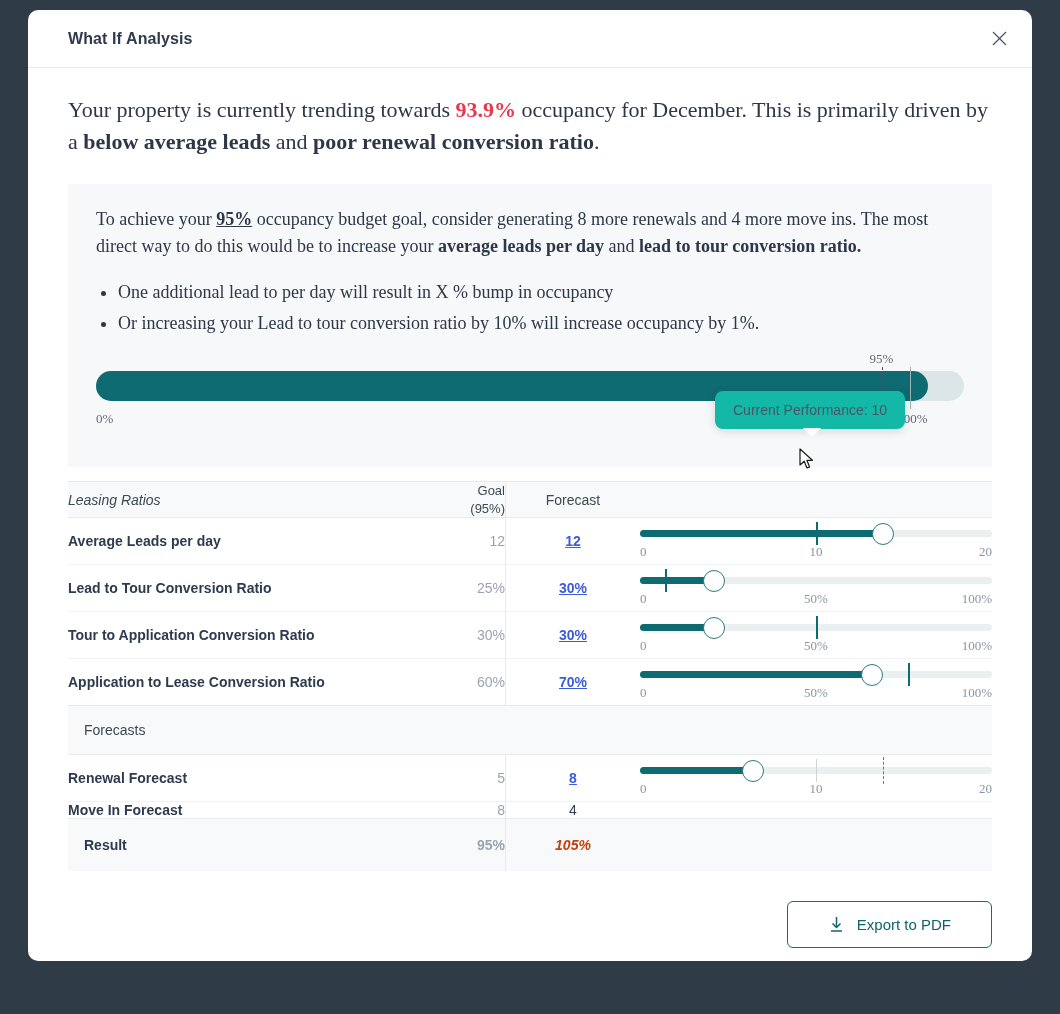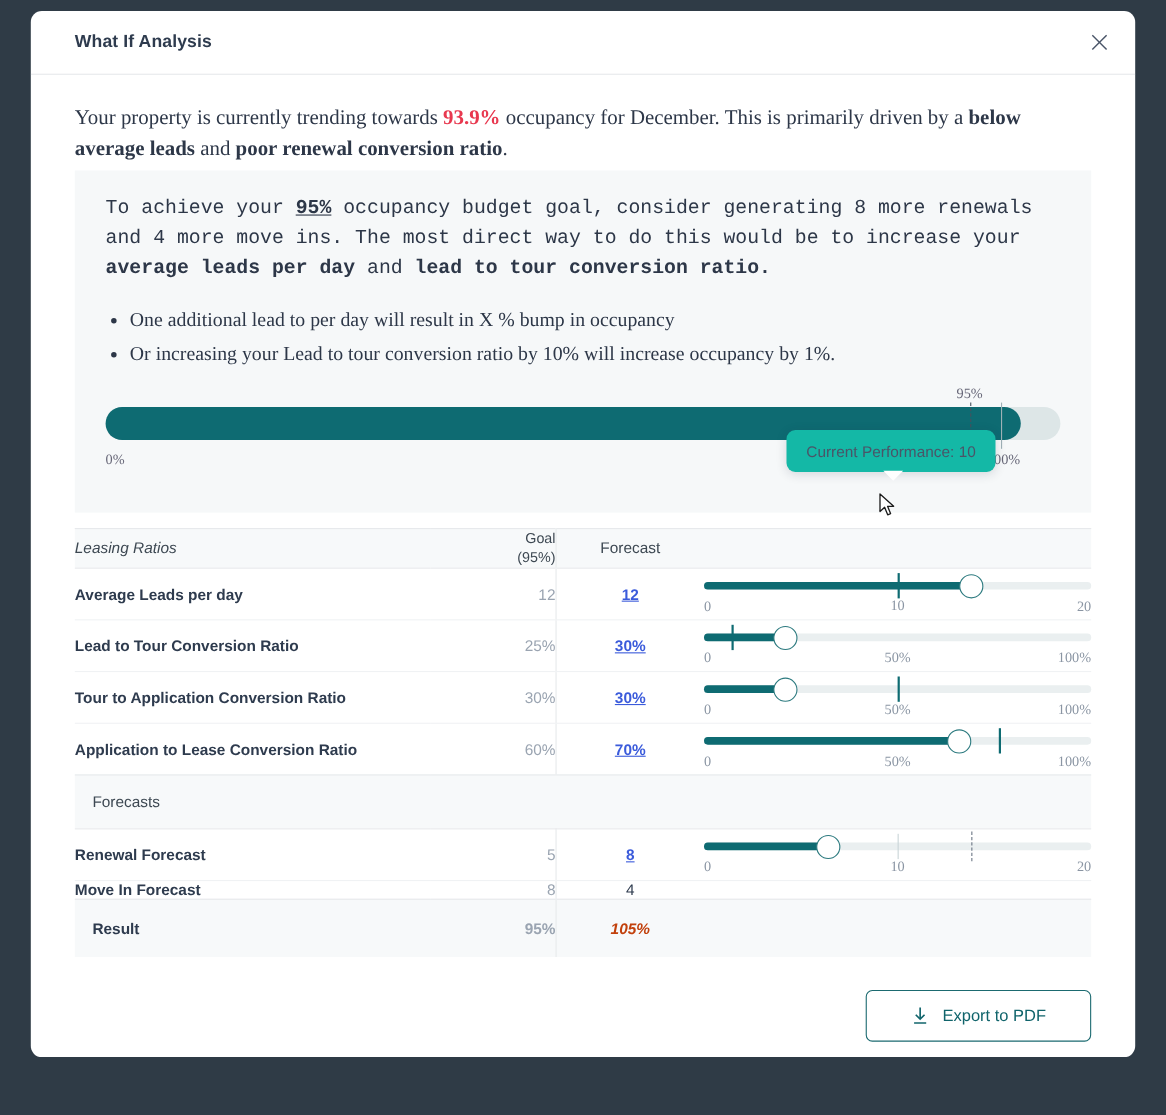--- a/index.html
+++ b/index.html
@@ -42,35 +42,35 @@
     cursor:pointer;
     color:#4a5568;
   }
   .close-btn svg{display:block;}
 
   
   .modal-body{ padding:26px 40px 0 40px; }
 
   .lede{
     font-family:"Liberation Serif", serif;
-    font-size:19px;
+    font-size:22px;
     line-height:1.45;
     color:#2d3748;
-    margin:0 0 6px 0;
+    margin:0 0 26px 0;
   }
   .lede b{font-weight:bold;}
   .hl-red{ color:#e8384f; font-weight:bold; }
 
   
   .info-panel{
     background:#f6f8f9;
     padding:22px 28px 28px 28px;
   }
   .info-panel p{
-    font-family:Liberation Mono, monospace;
+    font-family:Liberation Serif, serif;
     font-size:18px;
     line-height:1.5;
     color:#2d3748;
     margin:0;
   }
   .info-panel p b{font-weight:bold;}
   .u{ text-decoration:underline; font-weight:bold; }
   .bullets{
     margin:18px 0 0 0;
     padding-left:22px;

